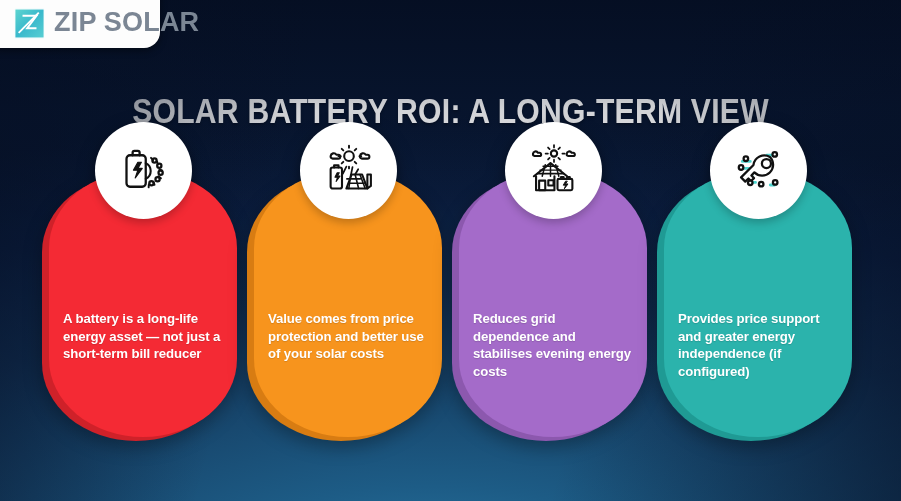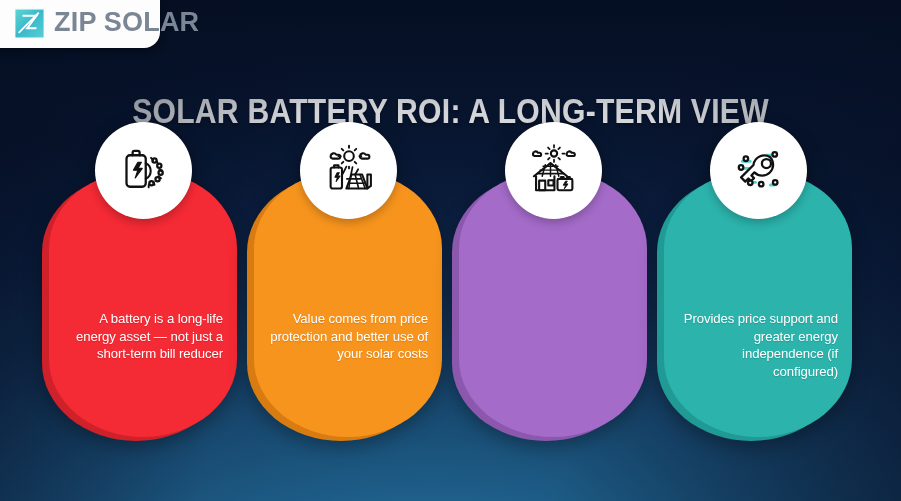--- a/index.html
+++ b/index.html
@@ -141,24 +141,24 @@
     justify-content: center;
     z-index: 2;
   }
   .icon-circle svg { width: 56px; height: 56px; display:block; }
 
   .card-text {
     position: relative;
     z-index: 2;
     margin-top: 70px;
     width: 160px;
-    text-align: right;
+    text-align: left;
     color: #ffffff;
     font-size: 13.2px;
-    font-weight: 400;
+    font-weight: 700;
     line-height: 1.33;
     letter-spacing: -.1px;
     text-shadow: 0 1px 1px rgba(0,0,0,.14);
   }
 </style>
 </head>
 <body>
 
 <div class="stage">
 
@@ -235,20 +235,21 @@
           <path d="M13 35 h30" stroke-width="1.8"></path>
           <path d="M19.5 26.5 h17 M16 31 h24 M28 23 v15 M22 24.8 l-3.5 13.2 M34 24.8 l3.5 13.2" stroke-width="1.7"></path>
           <path d="M11.5 38 v16 h21 v-16"></path>
           <rect x="15" y="43" width="7" height="11"></rect>
           <rect x="25.5" y="42.5" width="6" height="6"></rect>
           <rect x="36" y="41" width="17" height="13" rx="1.6"></rect>
           <path d="M40 41 v-2.2 h3 v2.2 M47 41 v-2.2 h3 v2.2"></path>
           <path d="M45 44 l-2.4 4.2 h2.8 l-1.6 4.2 4.2-5.6 h-2.8 l1.8-2.8 z" fill="#111" stroke-width="1.1"></path>
         </svg>
       </div>
+      <div class="card-text">Reduces grid dependence and stabilises evening energy costs</div>
     </div>
 
     <div class="card" style="--face:#2bb3ac; --edge:#1f9a94;">
       <div class="card-face"></div>
       <div class="icon-circle">
         <svg viewBox="0 0 64 64" fill="none" stroke="#111" stroke-width="2.6" stroke-linecap="round" stroke-linejoin="round">
           <path d="M13 21 h9 M11 29 h11 M15 37 h9 M20 45 h8 M41 14 h5 M45 48 h5" stroke="#4ed4cf" stroke-width="3.4"></path>
           <path d="M44.5 16 a12.5 12.5 0 1 1 -17.8 17.6 l-3.4 3.5 3 3 -3.4 3.4 -3-3 -3.6 3.6 -4.8 -4.8 14.2 -14.2 A12.5 12.5 0 0 1 44.5 16 z" fill="#fff"></path>
           <circle cx="40.5" cy="23.5" r="5.2" fill="#fff"></circle>
           <circle cx="17" cy="18" r="2.6" fill="#fff"></circle>

